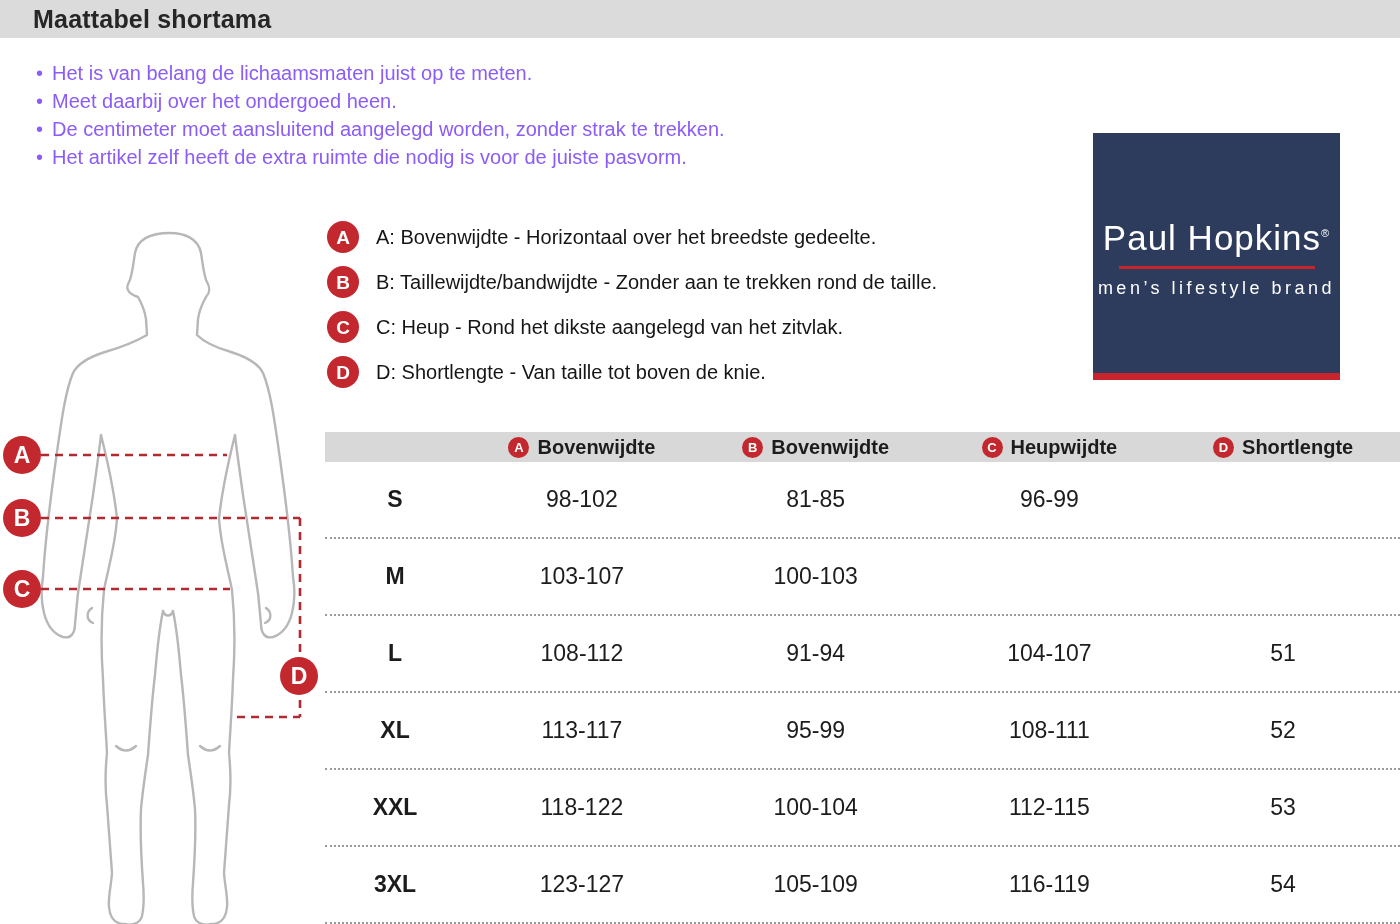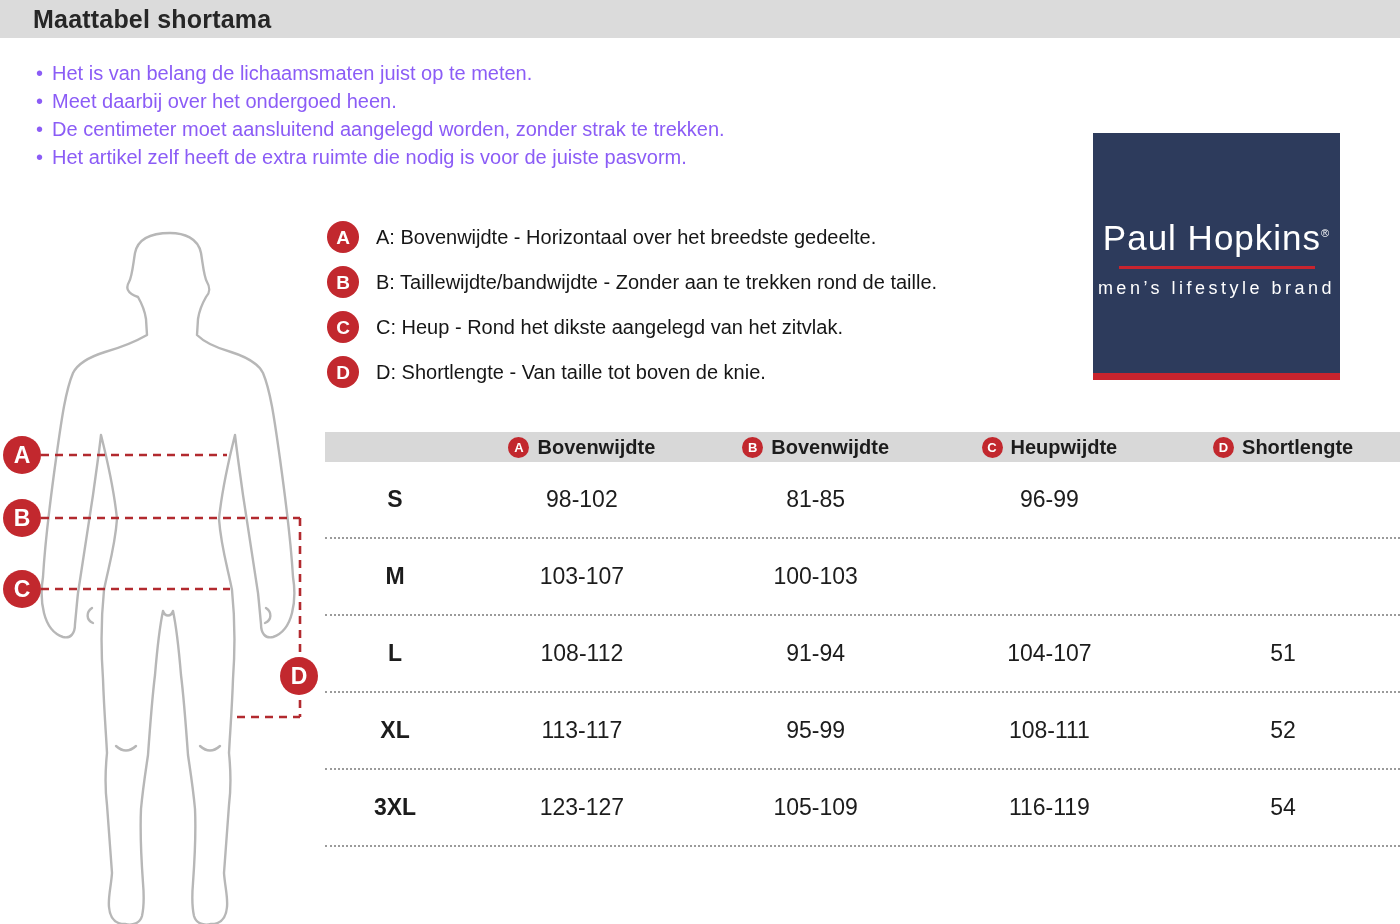--- a/index.html
+++ b/index.html
@@ -209,20 +209,27 @@
       <div class="td">51</div>
     </div>
     <div class="t-row">
       <div class="td td-size">XL</div>
       <div class="td">113-117</div>
       <div class="td">95-99</div>
       <div class="td">108-111</div>
       <div class="td">52</div>
     </div>
     <div class="t-row">
+      <div class="td td-size">XXL</div>
+      <div class="td">118-122</div>
+      <div class="td">100-104</div>
+      <div class="td">112-115</div>
+      <div class="td">53</div>
+    </div>
+    <div class="t-row">
       <div class="td td-size">3XL</div>
       <div class="td">123-127</div>
       <div class="td">105-109</div>
       <div class="td">116-119</div>
       <div class="td">54</div>
     </div>
   </div>
 
 </div>
 

